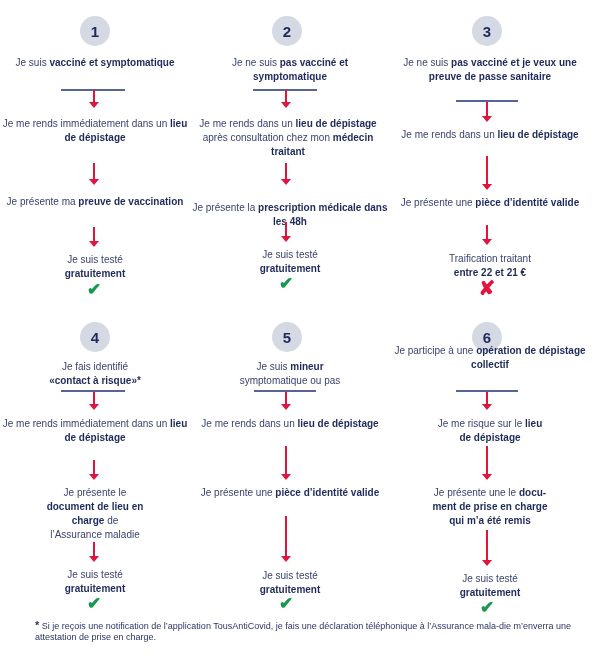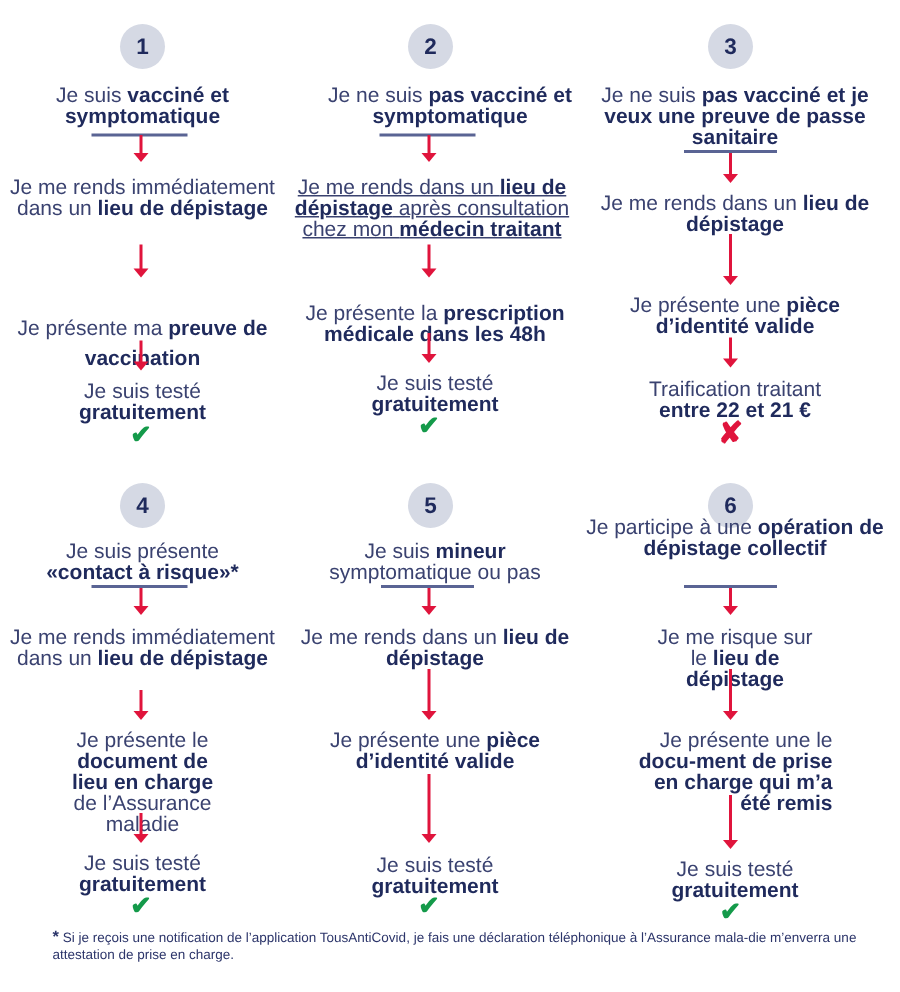--- a/index.html
+++ b/index.html
@@ -3,21 +3,21 @@
 <meta charset="utf-8">
 <style>
   html, body { margin:0; padding:0; background:#ffffff; }
   body { width:600px; height:661px; position:relative; overflow:hidden;
          font-family:"Liberation Sans", sans-serif; color:#1f2a5c; }
   .col { position:absolute; width:190px; }
   .badge { position:absolute; width:30px; height:30px; border-radius:50%;
            background:#d5d9e4; color:#1f2a5c; font-weight:bold; font-size:15px;
            display:flex; align-items:center; justify-content:center; }
   .txt { position:absolute; left:0; width:190px; text-align:center;
-         font-size:14px; line-height:14px; color:#3a4270; }
+         font-size:10px; line-height:14px; color:#3a4270; }
   .txt b { color:#1f2a5c; font-weight:bold; }
   .rule { position:absolute; height:2px; background:#5a6494; }
   .arrow { position:absolute; width:10px; }
   .arrow .shaft { position:absolute; left:4px; top:0; width:1.5px; background:#e0143c; }
   .arrow .head { position:absolute; left:0; width:0; height:0;
                  border-left:5px solid transparent; border-right:5px solid transparent;
                  border-top:6px solid #e0143c; }
   .check { position:absolute; color:#149a4a; font-size:17px; font-weight:bold; text-align:center; width:20px; }
   .cross { position:absolute; color:#e0143c; font-size:20px; font-weight:bold; text-align:center; width:20px; }
   .foot { position:absolute; left:35px; top:620px; width:540px; font-size:9px; line-height:11px; color:#2c356a; }
@@ -35,44 +35,44 @@
       <div class="shaft" style="height:14px;"></div>
       <div class="head" style="top:12px;"></div>
     </div>
   <div class="txt" style="top:117px;">
     <span>Je me rends immédiatement dans un </span><b>lieu de dépistage</b>
   </div>
   <div class="arrow" style="left:89px; top:163px;">
       <div class="shaft" style="height:18px;"></div>
       <div class="head" style="top:16px;"></div>
     </div>
-  <div class="txt" style="top:192px; line-height:20px;margin-top:16px;">
+  <div class="txt" style="top:192px; line-height:20px;">
     <span>Je présente ma </span><b>preuve de vaccination</b>
   </div>
   <div class="arrow" style="left:89px; top:227px;">
       <div class="shaft" style="height:16px;"></div>
       <div class="head" style="top:14px;"></div>
     </div>
   <div class="txt" style="top:253px;">
     <span>Je suis testé</span><br><b>gratuitement</b>
   </div>
   <div class="check" style="left:84px; top:279px;">✔</div>
 </div>
 
 <div class="col" style="left:190px; top:0;">
   <div class="badge" style="left:82px; top:16px;">2</div>
-  <div class="txt" style="top:56px; left:15px;">
+  <div class="txt" style="top:56px; left:5px;">
     <span>Je ne suis </span><b>pas vacciné et symptomatique</b>
   </div>
   <div class="rule" style="left:63px; top:89px; width:64px;"></div>
   <div class="arrow" style="left:91px; top:90px;">
       <div class="shaft" style="height:14px;"></div>
       <div class="head" style="top:12px;"></div>
     </div>
-  <div class="txt" style="top:117px; left:-2px; width:200px;text-decoration:underline;">
+  <div class="txt" style="top:117px; left:-2px; width:200px;">
     <span>Je me rends dans un </span><b>lieu de dépistage</b><span> après consultation chez mon </span><b>médecin traitant</b>
   </div>
   <div class="arrow" style="left:91px; top:163px;">
       <div class="shaft" style="height:18px;"></div>
       <div class="head" style="top:16px;"></div>
     </div>
   <div class="txt" style="top:180px; left:0; width:200px;margin-top:21px;">
     <span>Je présente la </span><b>prescription médicale dans les 48h</b>
   </div>
   <div class="arrow" style="left:91px; top:222px;">
@@ -111,21 +111,21 @@
     </div>
   <div class="txt" style="top:252px; left:0; width:200px;">
     <span>Traification traitant</span><br><b>entre 22 et 21 €</b>
   </div>
   <div class="cross" style="left:87px; top:276px;">✘</div>
 </div>
 
 <div class="col" style="left:0; top:310px;">
   <div class="badge" style="left:80px; top:12px;">4</div>
   <div class="txt" style="top:50px; left:0;">
-    <span>Je suis présente </span><br><b>«contact à risque»*</b>
+    <span>Je fais identifié </span><br><b>«contact à risque»*</b>
   </div>
   <div class="rule" style="left:61px; top:80px; width:64px;"></div>
   <div class="arrow" style="left:89px; top:82px;">
       <div class="shaft" style="height:14px;"></div>
       <div class="head" style="top:12px;"></div>
     </div>
   <div class="txt" style="top:107px;">
     <span>Je me rends immédiatement dans un </span><b>lieu de dépistage</b>
   </div>
   <div class="arrow" style="left:89px; top:150px;">
@@ -185,21 +185,21 @@
       <div class="shaft" style="height:14px;"></div>
       <div class="head" style="top:12px;"></div>
     </div>
   <div class="txt" style="top:107px; left:45px; width:110px;">
     <span>Je me risque sur le </span><b>lieu de dépistage</b>
   </div>
   <div class="arrow" style="left:92px; top:136px;">
       <div class="shaft" style="height:30px;"></div>
       <div class="head" style="top:28px;"></div>
     </div>
-  <div class="txt" style="top:176px; left:35px; width:130px;text-align:right;">
+  <div class="txt" style="top:176px; left:35px; width:130px;">
     <span>Je présente une le </span><b>docu-ment de prise en charge qui m’a été remis</b>
   </div>
   <div class="arrow" style="left:92px; top:220px;">
       <div class="shaft" style="height:32px;"></div>
       <div class="head" style="top:30px;"></div>
     </div>
   <div class="txt" style="top:262px; left:0; width:200px;">
     <span>Je suis testé</span><br><b>gratuitement</b>
   </div>
   <div class="check" style="left:87px; top:287px;">✔</div>

